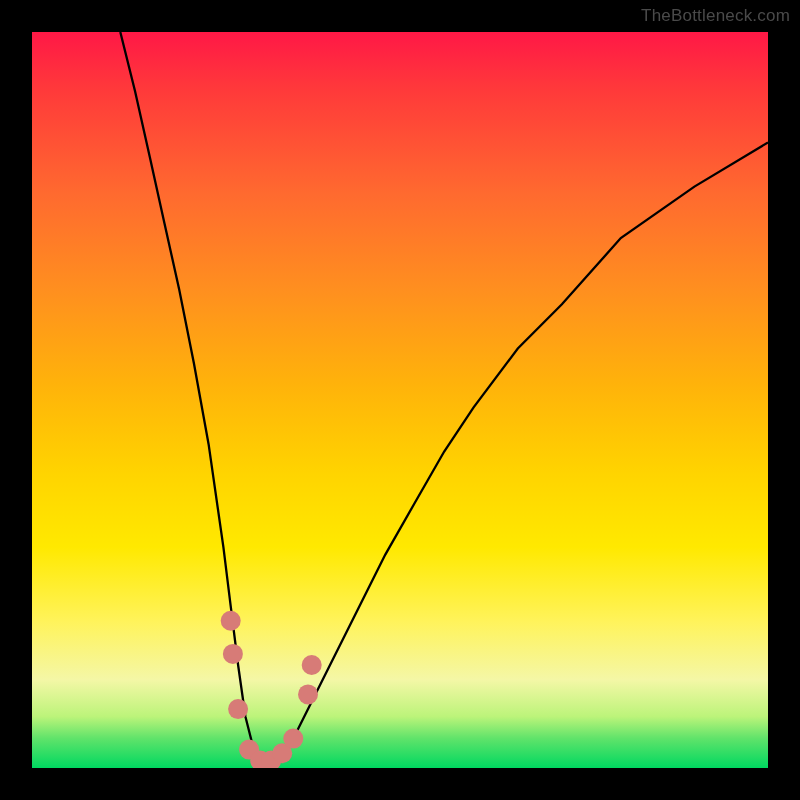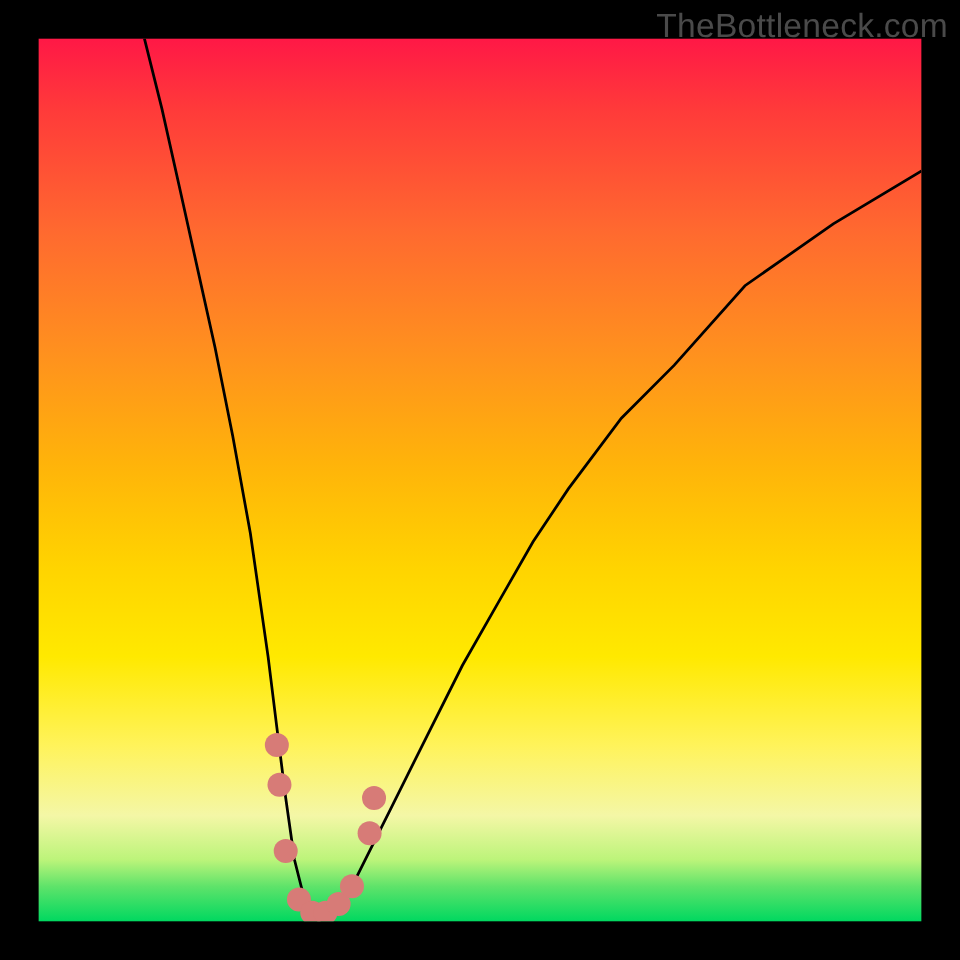--- a/index.html
+++ b/index.html
@@ -43,21 +43,21 @@
       #bcf47a 93%,
       #5fe36a 96%,
       #00d860 100%
     );
   }
   .watermark {
     position: absolute;
     top: 6px;
     right: 10px;
     color: #4a4a4a;
-    font-size: 28px;
+    font-size: 17px;
     letter-spacing: 0.2px;
     user-select: none;
   }
   svg.curve {
     position: absolute;
     inset: 0;
   }
 </style>
 </head>
 <body>

